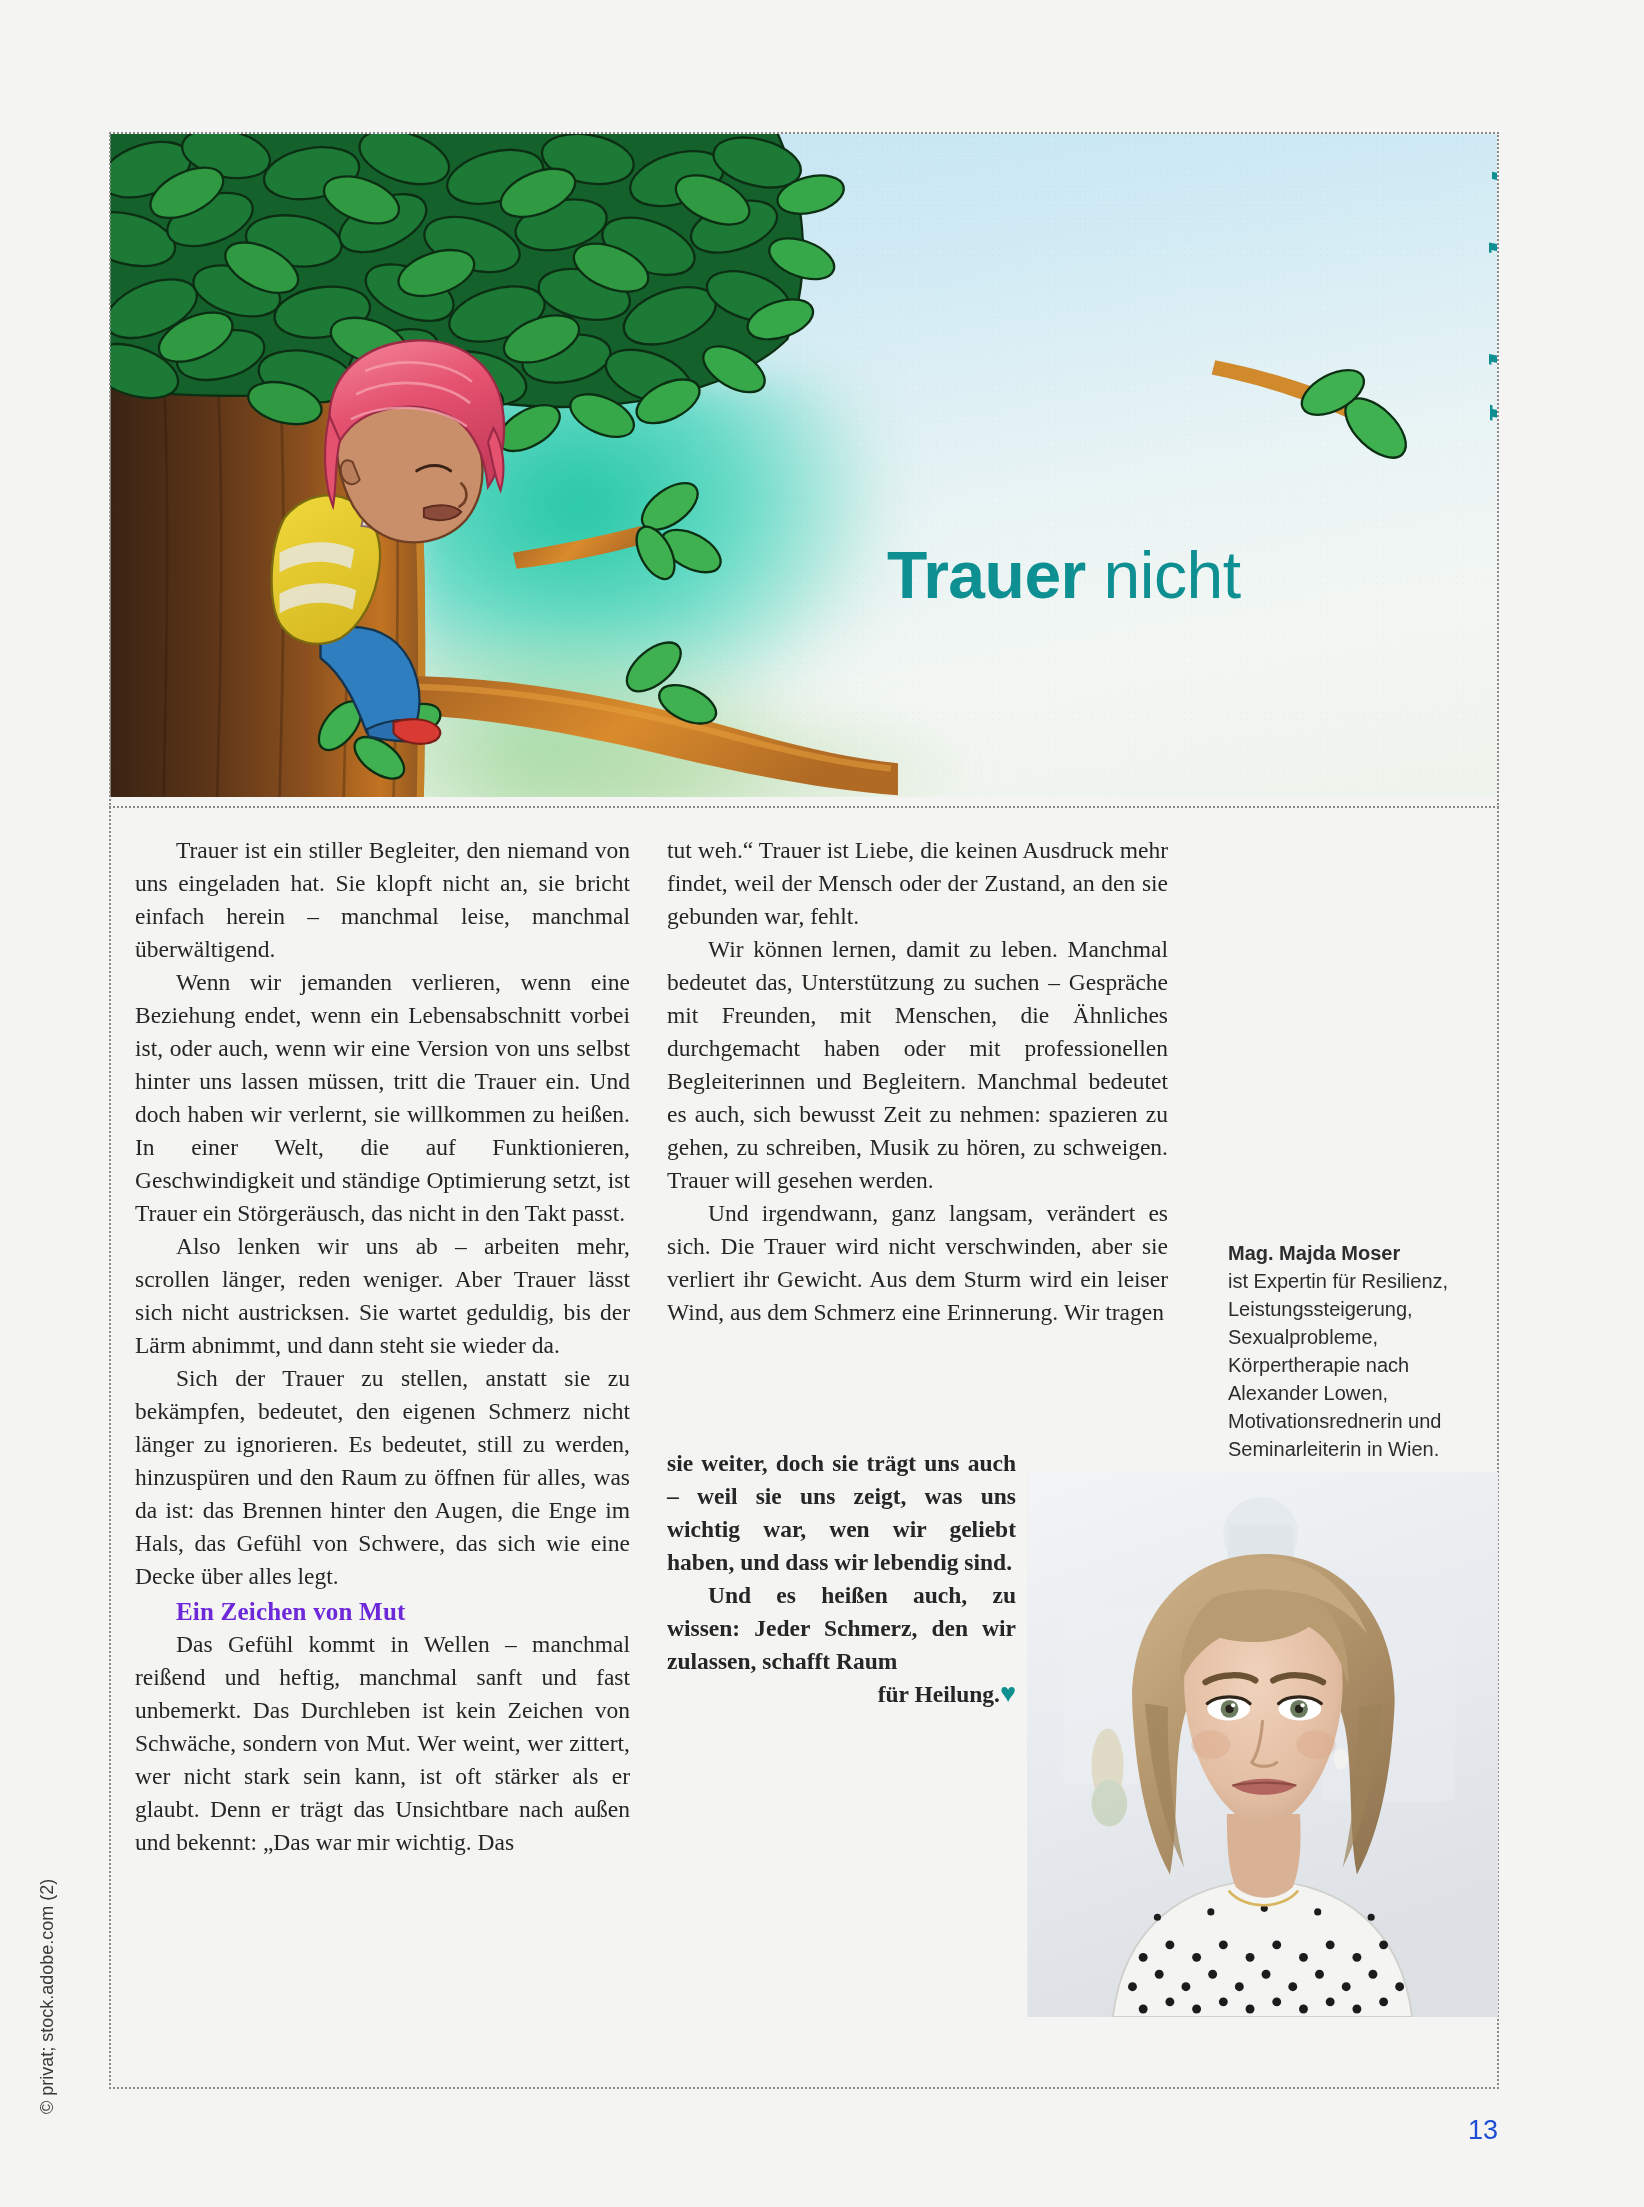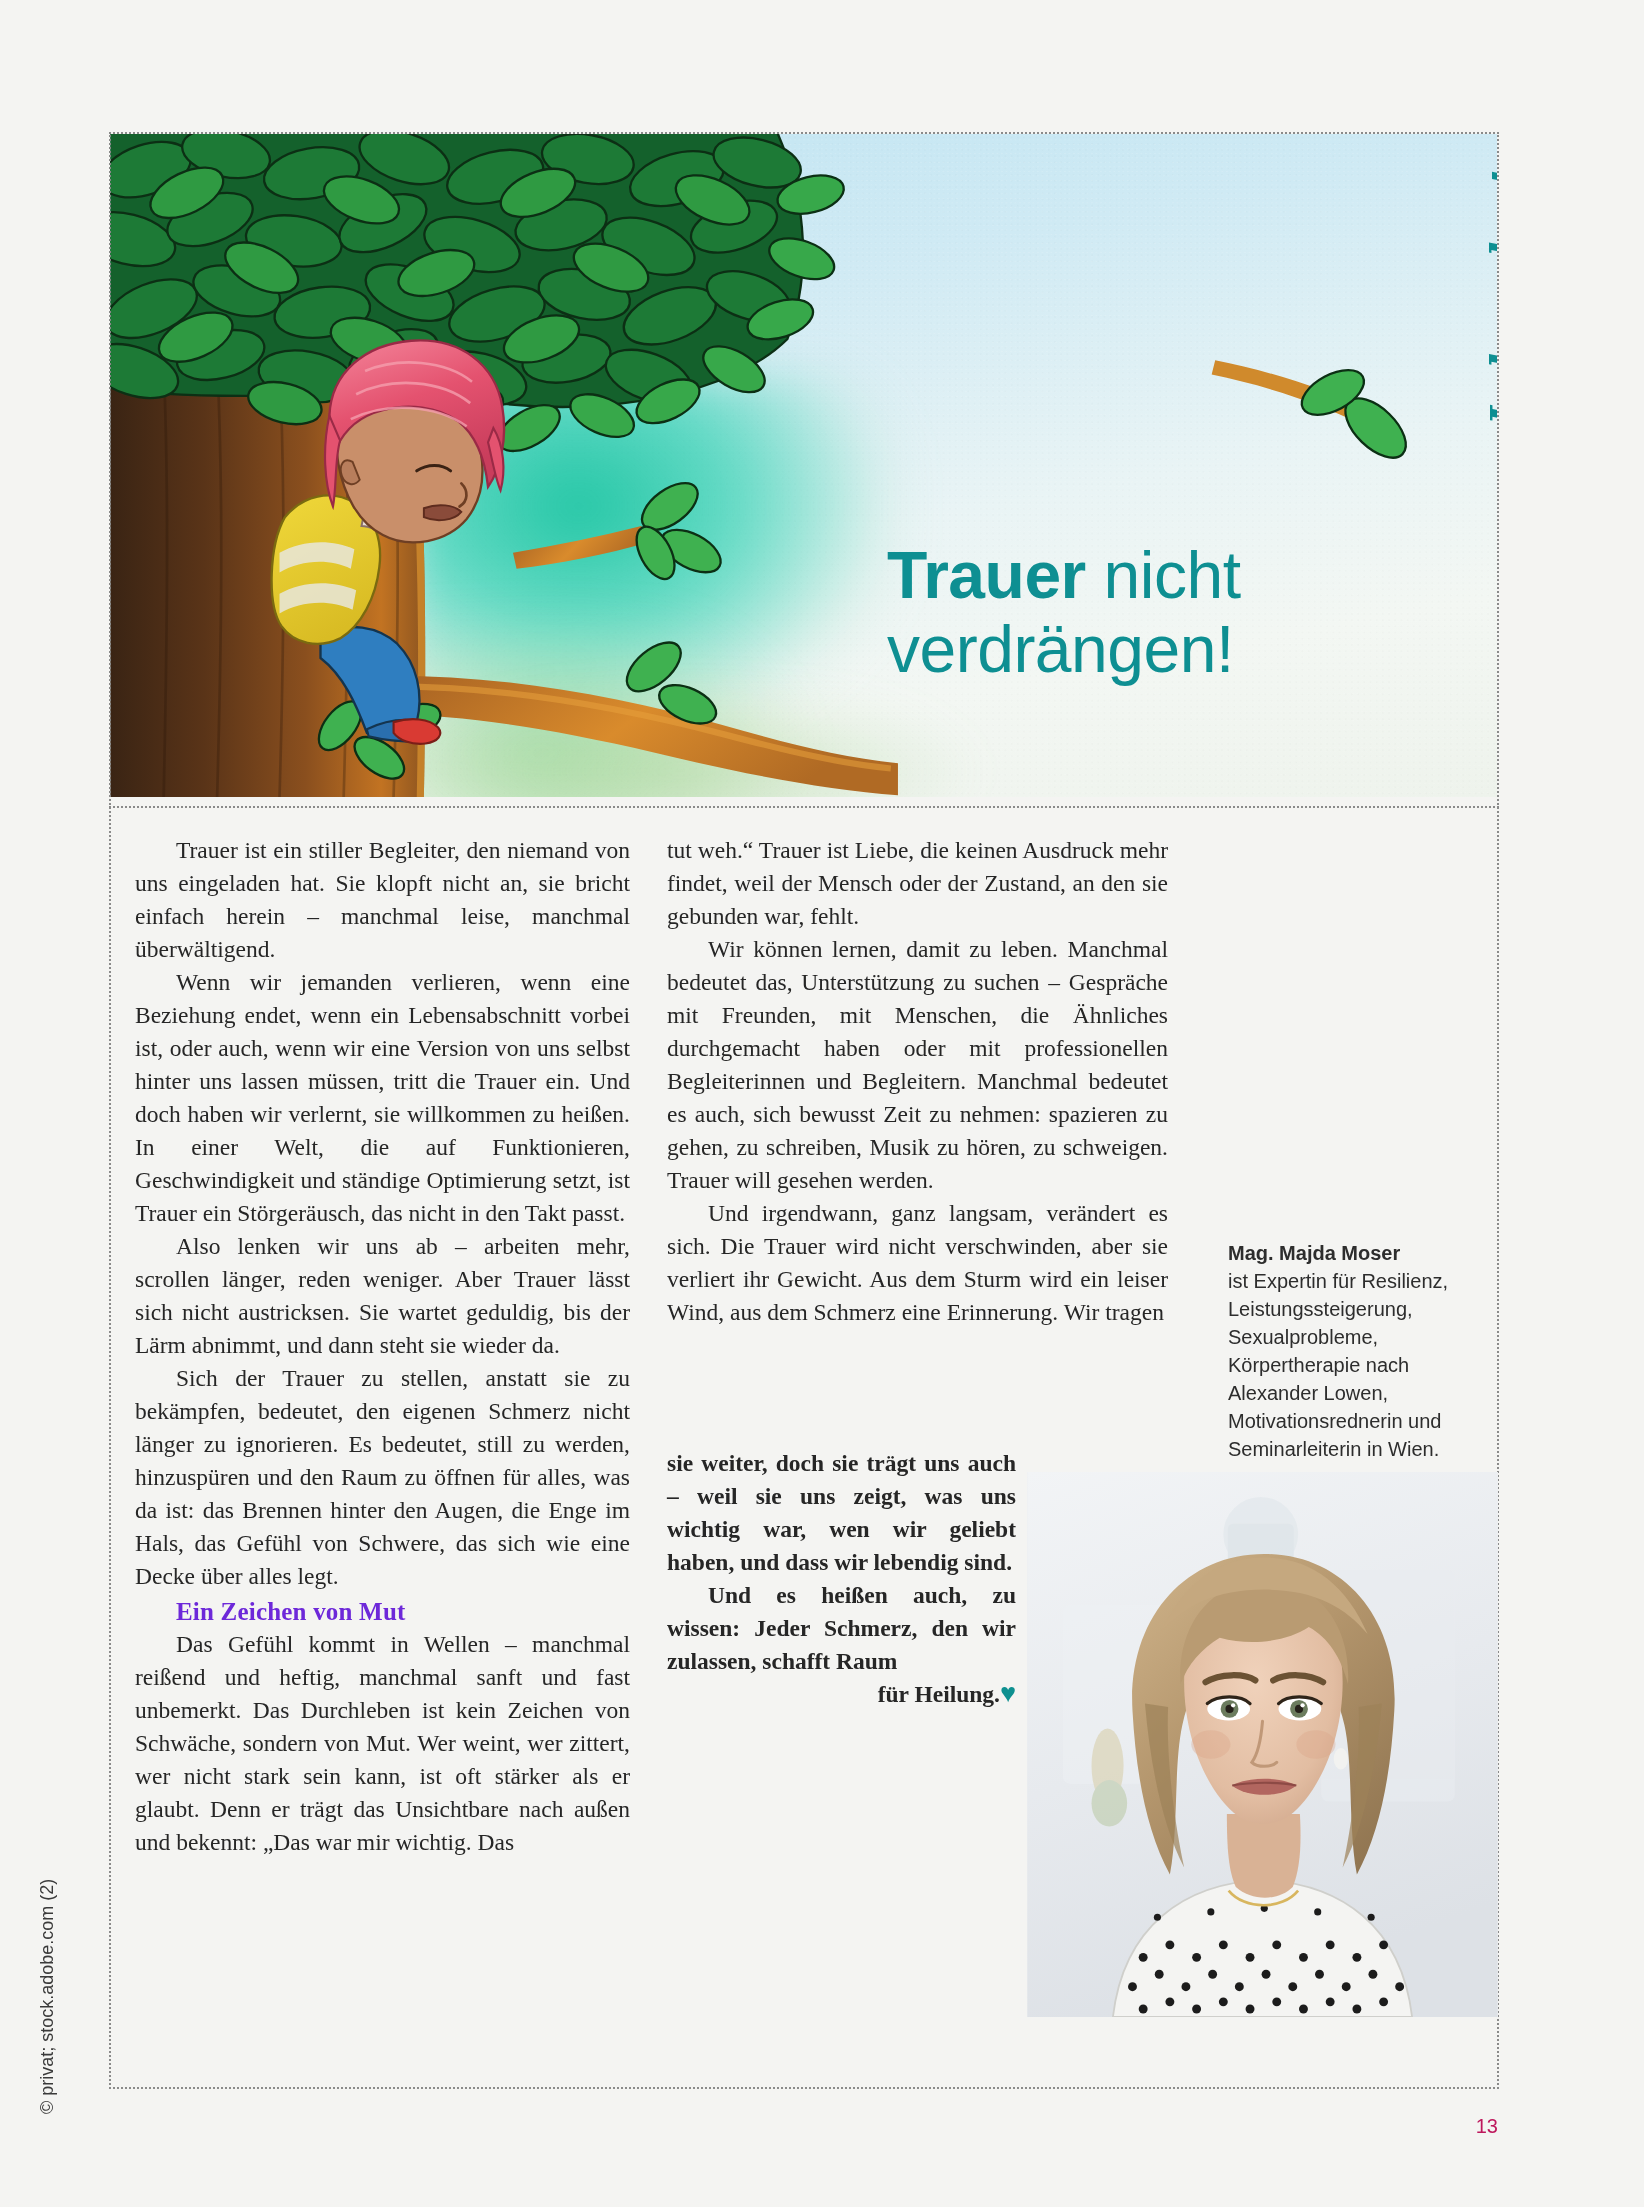--- a/index.html
+++ b/index.html
@@ -152,22 +152,22 @@
     font-size:18px;
     color:#3a3a3a;
     white-space:nowrap;
   }
 
   
   .folio{
     position:absolute;left:1461px;top:2115px;width:37px;
     text-align:right;
     font-family:"Liberation Sans", sans-serif;
-    font-size:20px;
-    color:#be185d;
+    font-size:27px;
+    color:#1d4ed8;
   }
 </style>
 </head>
 <body>
 
 <div class="page">
 
   <div class="hero">
     <div class="hero-noise"></div>
     <div class="glow"></div>
@@ -340,21 +340,20 @@
             <path d="M270,320 C310,300 366,304 400,328"></path>
           </g>
         </g>
       </g>
     </svg>
 
     <div class="rubric">Lebenslust</div>
 
     <div class="headline">
       <span class="b">Trauer</span><span class="l"> nicht</span><br>
-      <span class="l">verdrängen!</span>
     </div>
   </div>
 
   <div class="frame-top"></div>
   <div class="frame"></div>
   <div class="rule-mid"></div>
 
   <div class="col col1">
     <p>Trauer ist ein stiller Begleiter, den niemand von uns eingeladen hat. Sie klopft nicht an, sie bricht einfach herein – manchmal leise, manchmal überwältigend.</p>
     <p>Wenn wir jemanden verlieren, wenn eine Beziehung endet, wenn ein Lebensabschnitt vorbei ist, oder auch, wenn wir eine Version von uns selbst hinter uns lassen müssen, tritt die Trauer ein. Und doch haben wir verlernt, sie willkommen zu heißen. In einer Welt, die auf Funktionieren, Geschwindigkeit und ständige Optimierung setzt, ist Trauer ein Störgeräusch, das nicht in den Takt passt.</p>

